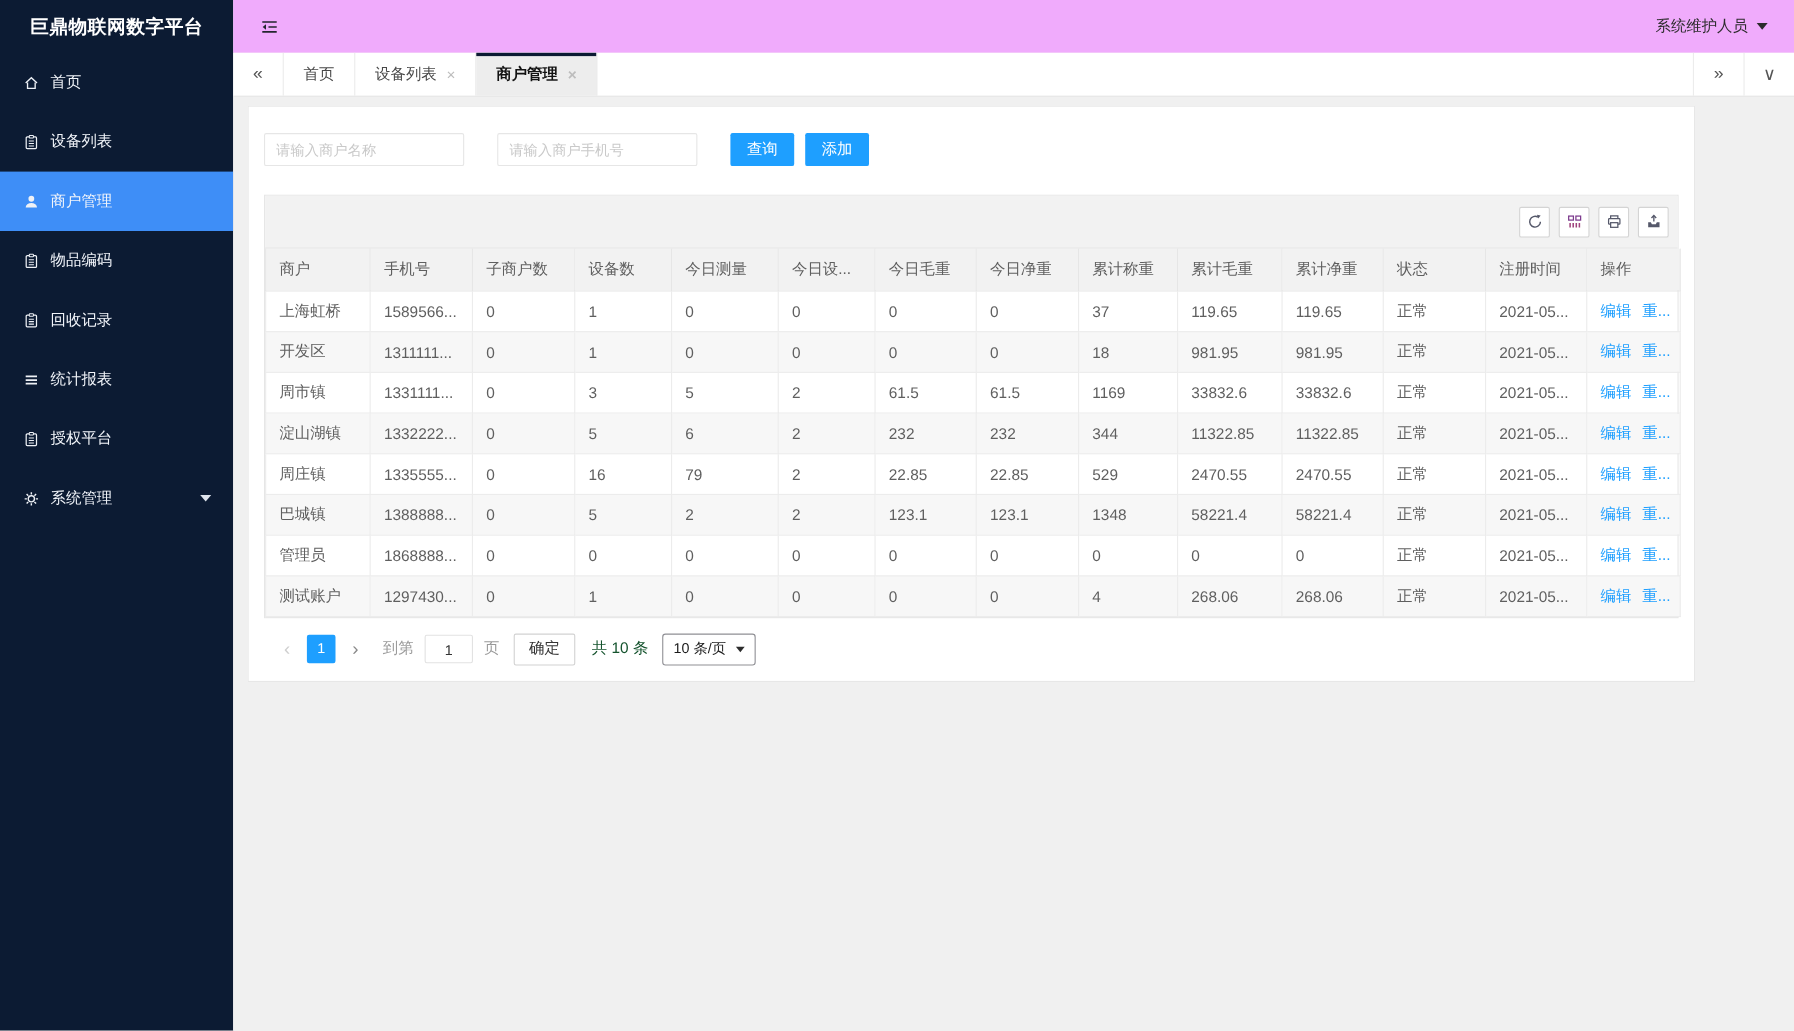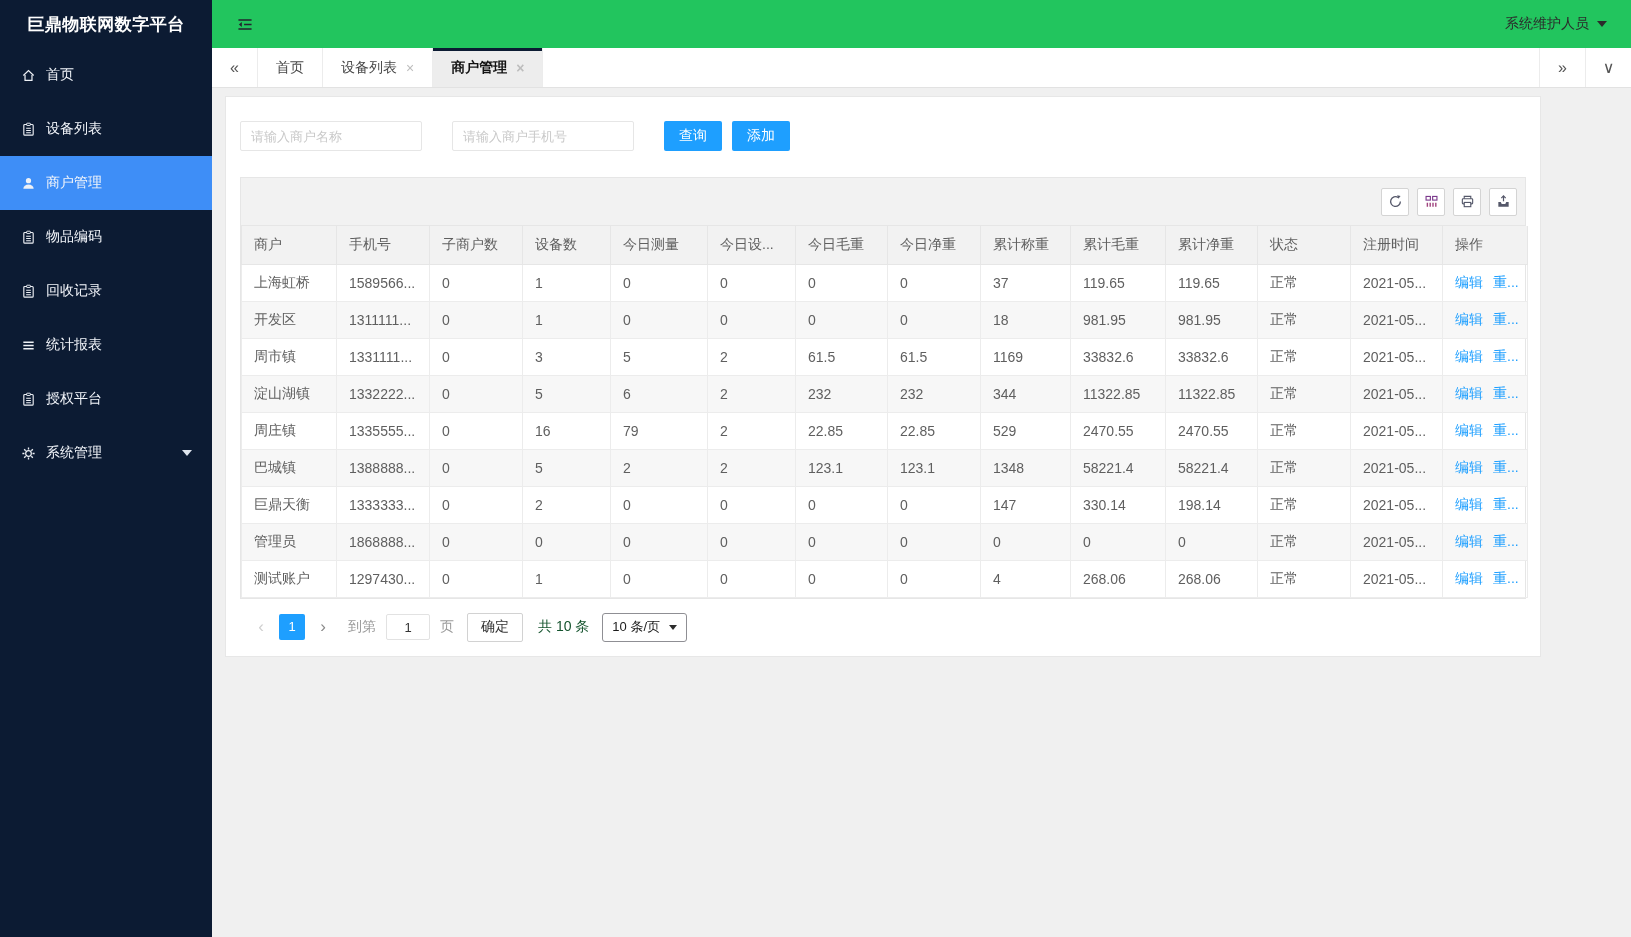--- a/index.html
+++ b/index.html
@@ -9,21 +9,21 @@
     background:#f0f0f0; font-family:"Liberation Sans","DejaVu Sans",sans-serif;
   }
   
   .sidebar { position:absolute; left:0; top:0; width:212px; height:100%; background:#0c1b33; color:#eef1f6; }
   .logo { height:48px; display:flex; align-items:center; justify-content:center; font-size:17px; font-weight:bold; color:#fff; letter-spacing:.5px; white-space:nowrap; }
   .menu-item { height:54px; display:flex; align-items:center; padding:0 20px; font-size:14px; cursor:pointer; color:#f2f5fa; }
   .menu-item.active { background:#3e8ef7; }
   .mi-icon { width:16px; height:16px; margin-right:10px; display:inline-flex; align-items:center; justify-content:center; }
   .mi-caret { margin-left:auto; width:0; height:0; border-left:5px solid transparent; border-right:5px solid transparent; border-top:6px solid #dfe5ee; }
   
-  .header { position:absolute; left:212px; top:0; right:0; height:48px; background:#22c55e; display:flex; align-items:center; padding:0 24px; }
+  .header { position:absolute; left:212px; top:0; right:0; height:48px; background:#f0abfc; display:flex; align-items:center; padding:0 24px; }
   .collapse-btn { cursor:pointer; display:flex; align-items:center; }
   .user { margin-left:auto; display:flex; align-items:center; gap:8px; font-size:14px; color:#2b2b2b; cursor:pointer; }
   .user-caret { width:0; height:0; border-left:5px solid transparent; border-right:5px solid transparent; border-top:6px solid #2b2b2b; }
   
   .tabbar { position:absolute; left:212px; top:48px; right:0; height:40px; background:#fff; display:flex; align-items:stretch; border-bottom:1px solid #e2e2e2; }
   .tab-nav { width:46px; display:flex; align-items:center; justify-content:center; color:#555; font-size:16px; cursor:pointer; }
   .tab-nav.left { border-right:1px solid #ececec; }
   .tab-nav.rb { border-left:1px solid #ececec; }
   .tabs { display:flex; flex:1; }
   .tab { display:flex; align-items:center; gap:9px; padding:0 18px; font-size:14px; color:#484848; border-right:1px solid #ececec; cursor:pointer; position:relative; }
@@ -340,36 +340,20 @@
               <td>123.1</td>
               <td>123.1</td>
               <td>1348</td>
               <td>58221.4</td>
               <td>58221.4</td>
               <td>正常</td>
               <td>2021-05...</td>
               <td><a class="op-link">编辑</a><a class="op-link">重...</a></td>
             </tr>
             <tr>
-              <td>巨鼎天衡</td>
-              <td>1333333...</td>
-              <td>0</td>
-              <td>2</td>
-              <td>0</td>
-              <td>0</td>
-              <td>0</td>
-              <td>0</td>
-              <td>147</td>
-              <td>330.14</td>
-              <td>198.14</td>
-              <td>正常</td>
-              <td>2021-05...</td>
-              <td><a class="op-link">编辑</a><a class="op-link">重...</a></td>
-            </tr>
-            <tr>
               <td>管理员</td>
               <td>1868888...</td>
               <td>0</td>
               <td>0</td>
               <td>0</td>
               <td>0</td>
               <td>0</td>
               <td>0</td>
               <td>0</td>
               <td>0</td>

